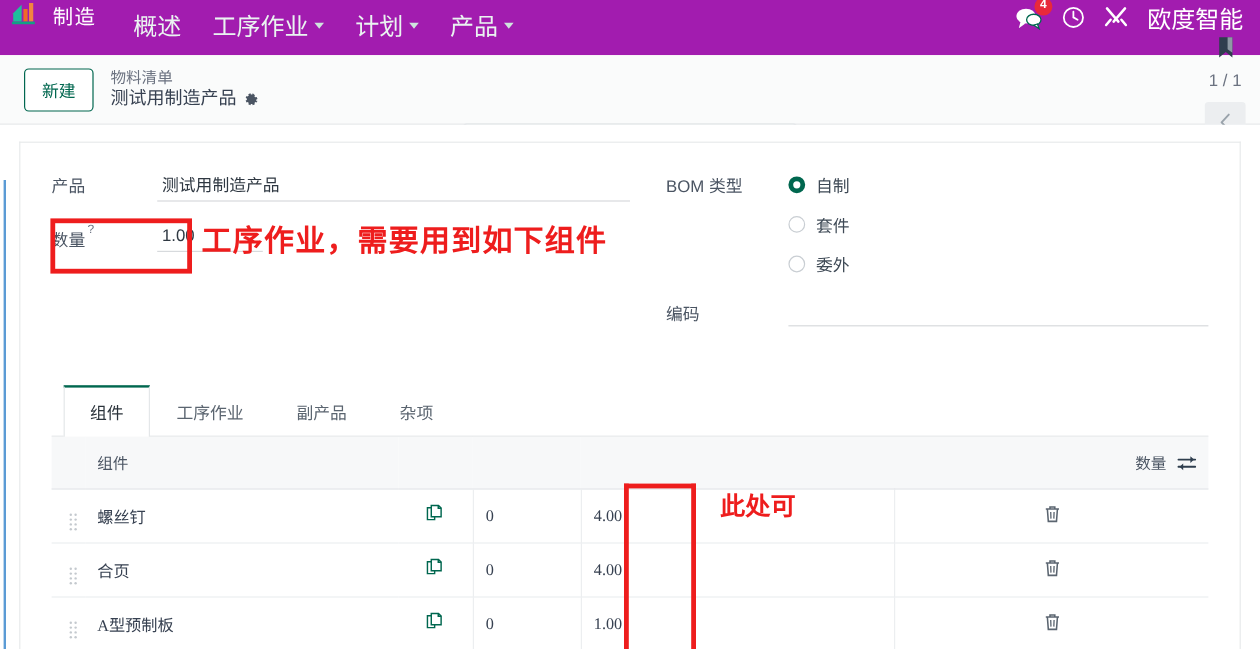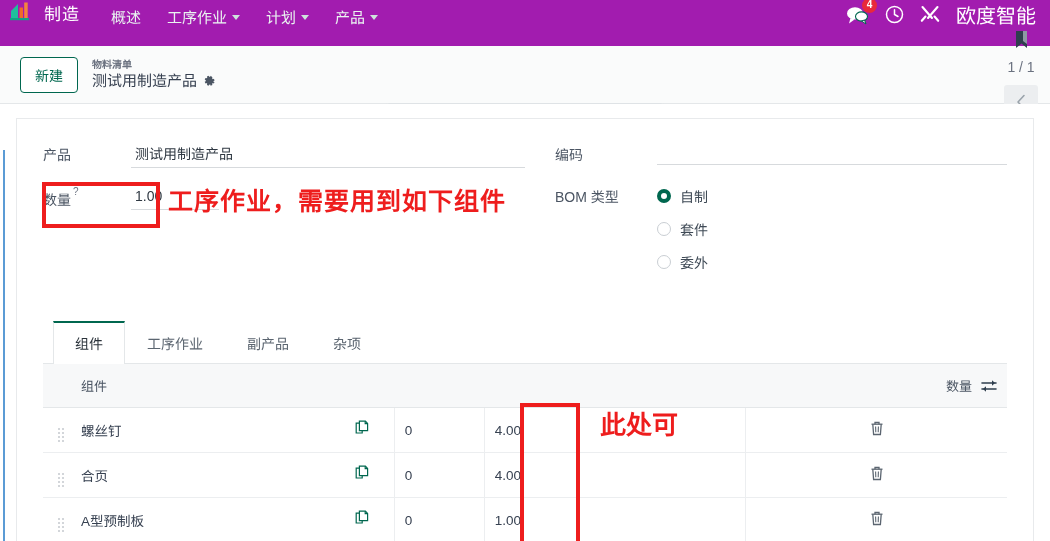--- a/index.html
+++ b/index.html
@@ -32,21 +32,21 @@
   }
   .logo-mark { width: 26px; height: 24px; display: block; }
   .brand-name {
     font-size: 17px;
     letter-spacing: 1px;
     color: #ffffff;
     white-space: nowrap;
   }
   .nav-items { display: flex; align-items: center; gap: 0; }
   .nav-item {
-    font-size: 15px;
+    font-size: 20px;
     color: #eaf4f1;
     padding: 6px 13px;
     white-space: nowrap;
     cursor: pointer;
     display: flex;
     align-items: center;
     gap: 5px;
     border-radius: 3px;
   }
   .caret {
@@ -107,21 +107,21 @@
     cursor: pointer;
     white-space: nowrap;
   }
   .breadcrumb {
     margin-left: 14px;
     display: flex;
     flex-direction: column;
     justify-content: center;
     line-height: 1.35;
   }
-  .bc-parent { font-size: 10px; color: #6b7280; cursor: pointer; font-weight: bold; }
+  .bc-parent { font-size: 13px; color: #6b7280; cursor: pointer; }
   .bc-current {
     font-size: 15px;
     color: #374151;
     display: flex;
     align-items: center;
     gap: 6px;
   }
   .gear-ic { color: #4b5563; display: inline-flex; cursor: pointer; }
 
   .cp-buttons {
@@ -289,20 +289,21 @@
   .sliders-ic { color: #2f3e4e; cursor: pointer; display: inline-flex; }
 
   .tbl tbody td {
     border-bottom: 1px solid #eceef0;
     border-right: 1px solid #eceef0;
     font-size: 13.5px;
     color: #374151;
     padding: 0 10px;
     height: 45px;
     vertical-align: middle;
+    font-family: Liberation Serif, serif;
   }
   .td-handle {
     width: 28px;
     border-right: none !important;
     padding: 0 0 0 8px !important;
     color: #c4c9ce;
     text-align: center;
   }
   .drag-grip {
     display: inline-grid;
@@ -346,21 +347,21 @@
     color: #ee1d1d;
     font-weight: bold;
     z-index: 31;
     pointer-events: none;
     white-space: nowrap;
     line-height: 1.22;
   }
   #anno-qty-box   { left: 42px;  top: 182px; width: 118px; height: 46px; }
   #anno-qty-text  { left: 168px; top: 186px; font-size: 25px; letter-spacing: 1px; }
   #anno-attach-box{ left: 520px; top: 403px; width: 60px; height: 138px; border-bottom: none; }
-  #anno-attach-text { left: 600px; top: 410px; font-size: 26px; }
+  #anno-attach-text { left: 600px; top: 410px; font-size: 21px; }
 
   
   .left-edge {
     position: absolute;
     left: 3px; top: 46px;
     width: 2px;
     height: 495px;
     background: #5b9bd5;
     z-index: 5;
   }
@@ -504,40 +505,40 @@
         <div class="field-row">
           <div class="f-label">
             <span>数量</span>
             <span class="help-q">?</span>
           </div>
           <div class="f-value num">1.00</div>
         </div>
       </div>
 
       <div class="form-col right">
-        <div class="field-row">
-          <div class="f-label wide">编码</div>
-          <div class="f-value"></div>
-        </div>
         <div class="field-row">
           <div class="f-label wide">BOM 类型</div>
           <div class="radio-list">
             <label class="radio-item">
               <span class="radio-dot on"></span>
               <span class="radio-label">自制</span>
             </label>
             <label class="radio-item">
               <span class="radio-dot"></span>
               <span class="radio-label">套件</span>
             </label>
             <label class="radio-item">
               <span class="radio-dot"></span>
               <span class="radio-label">委外</span>
             </label>
           </div>
+        </div>
+        <div class="field-row">
+          <div class="f-label wide">编码</div>
+          <div class="f-value"></div>
         </div>
       </div>
     </div>
 
     <div class="tabs">
       <div class="tab active">组件</div>
       <div class="tab">工序作业</div>
       <div class="tab">副产品</div>
       <div class="tab">杂项</div>
     </div>

